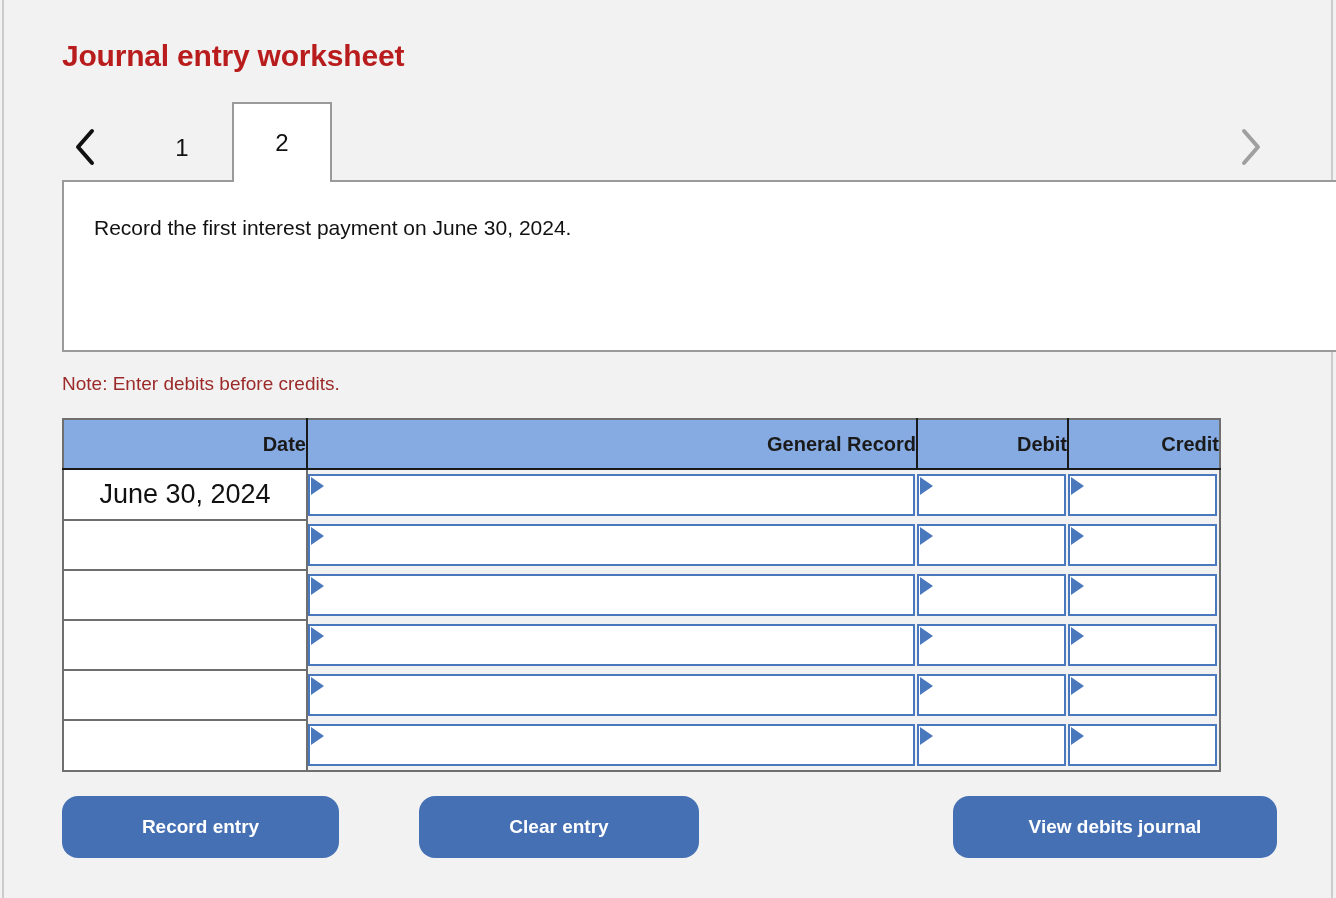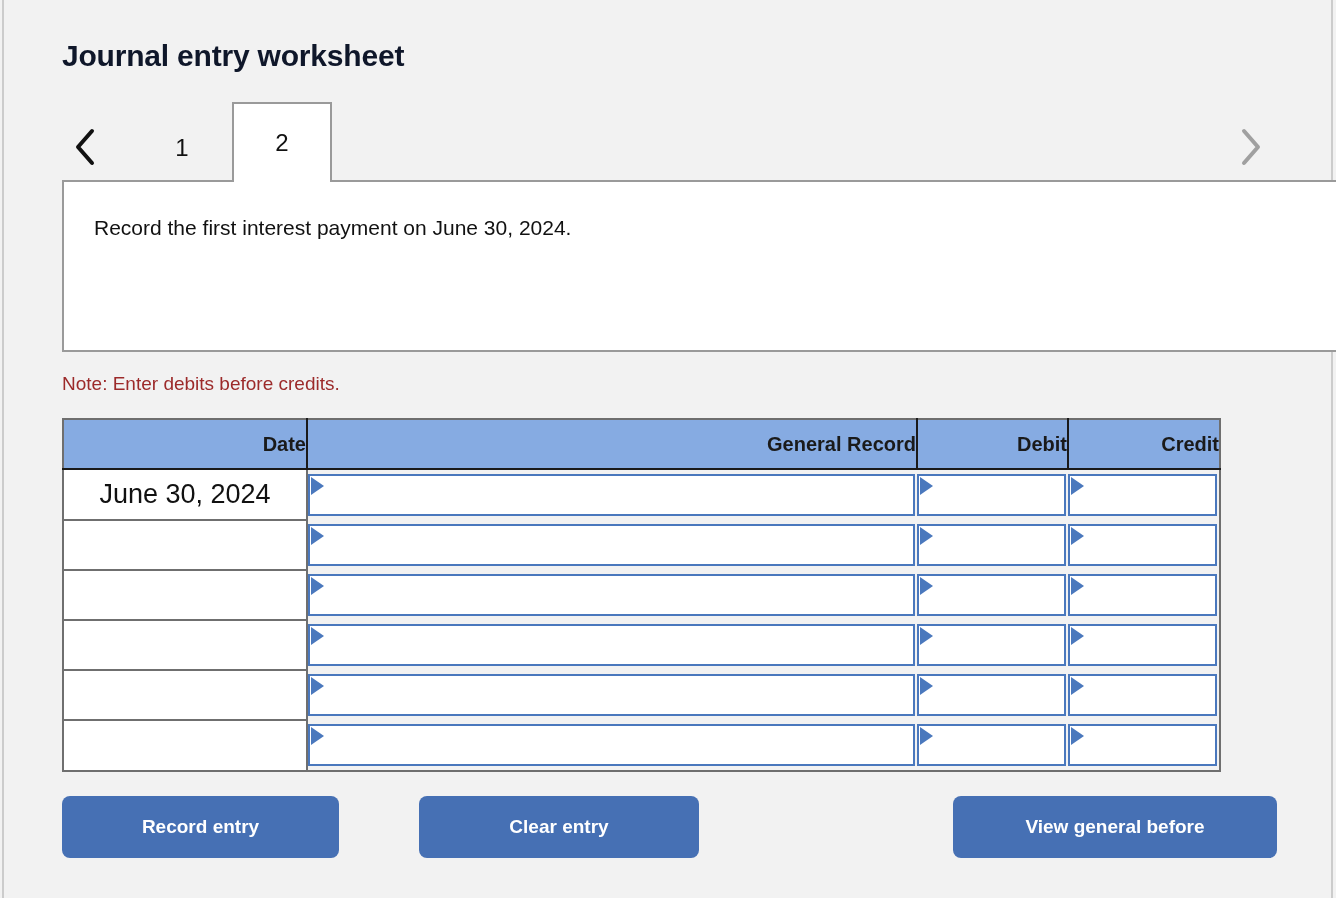--- a/index.html
+++ b/index.html
@@ -34,21 +34,21 @@
   }
 
   
   .worksheet-title {
     font-size: 30px;
     font-weight: bold;
     letter-spacing: -0.2px;
     margin: 0;
     padding-top: 36px;
     line-height: 40px;
-    color: #0f172a;
+    color: #b91c1c;
   }
 
   
   .tabstrip {
     position: relative;
     margin-top: 24px;
     height: 80px;
     display: flex;
     align-items: flex-end;
   }
@@ -201,21 +201,21 @@
   }
   .btn {
     position: absolute;
     top: 0;
     height: 62px;
     background: #4670b4;
     color: #ffffff;
     font-size: 19px;
     font-weight: bold;
     border: none;
-    border-radius: 8px;
+    border-radius: 16px;
     cursor: pointer;
     font-family: "Liberation Sans", sans-serif;
     display: flex;
     align-items: center;
     justify-content: center;
   }
   .btn-record { left: 0px;   width: 277px; }
   .btn-clear  { left: 357px; width: 280px; }
   .btn-view   { left: 891px; width: 324px; }
 </style>
@@ -393,17 +393,17 @@
             </div>
           </td>
         </tr>
 
       </tbody>
     </table>
 
     <div class="actions">
       <button class="btn btn-record">Record entry</button>
       <button class="btn btn-clear">Clear entry</button>
-      <button class="btn btn-view">View general before</button>
+      <button class="btn btn-view">View debits journal</button>
     </div>
 
   </div>
 </div>
 
 </body></html>

